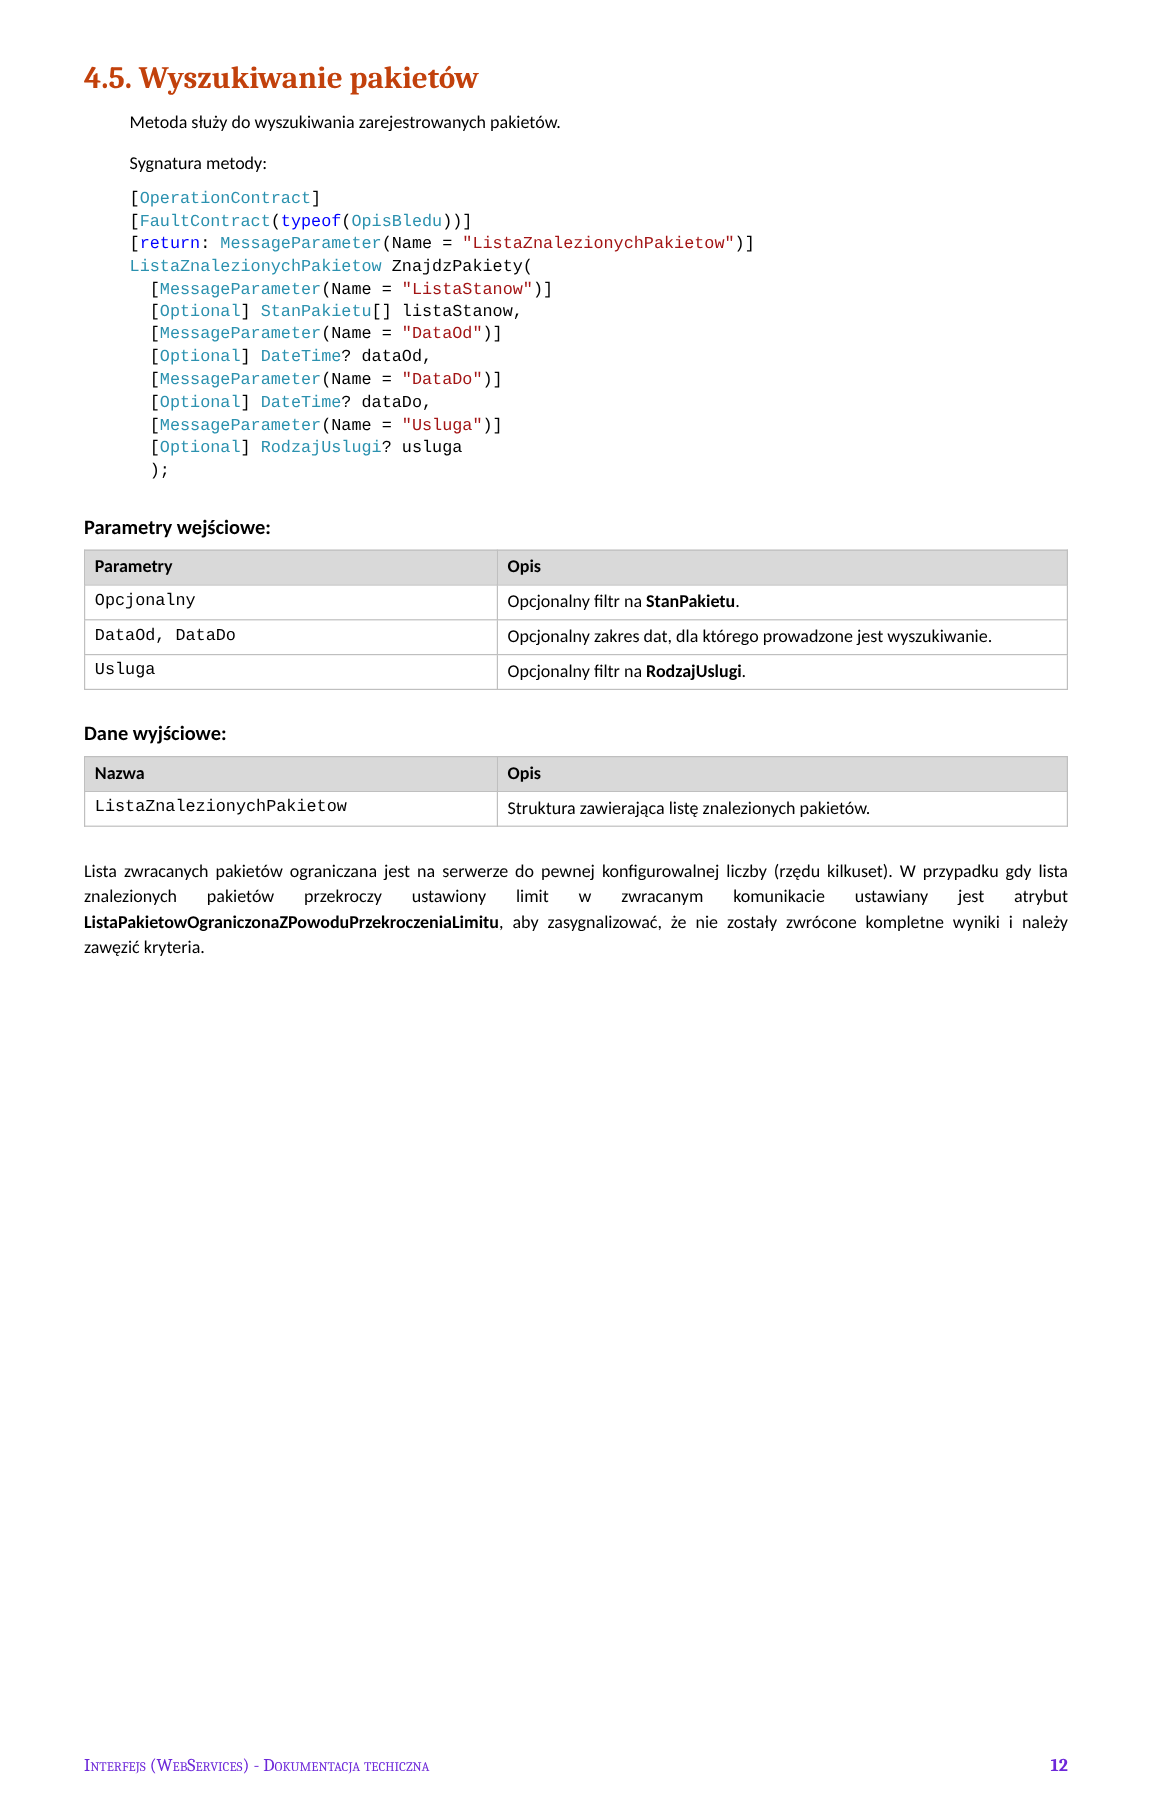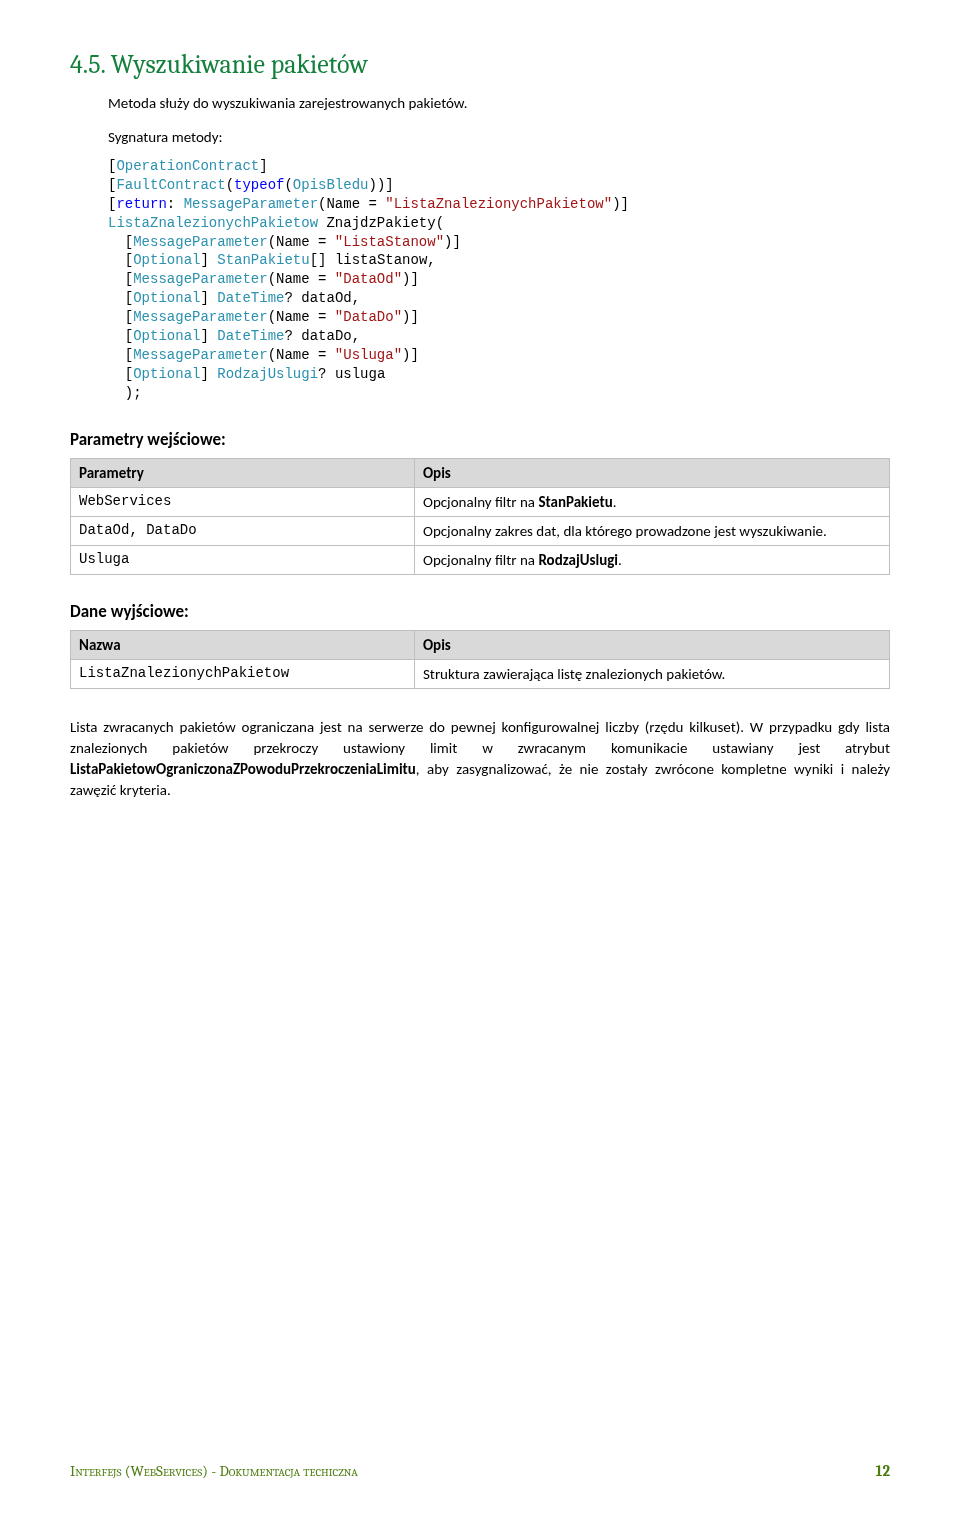--- a/index.html
+++ b/index.html
@@ -7,23 +7,23 @@
       font-family: Calibri, 'Segoe UI', Arial, sans-serif;
       background: #fff;
       width: 960px;
       height: 1516px;
       margin: 0 auto;
       padding: 50px 70px 30px 70px;
       color: #000;
       position: relative;
     }
     .section-number {
-      color: #15803d;
+      color: #c2410c;
       font-size: 26px;
-      font-weight: normal;
+      font-weight: bold;
       font-family: Cambria, Georgia, serif;
     }
     .content-block {
       margin-left: 38px;
     }
     .intro-text {
       margin-top: 14px;
       font-size: 15px;
     }
     .subheading {
@@ -73,21 +73,21 @@
       text-align: justify;
     }
     .footer {
       position: absolute;
       bottom: 36px;
       left: 70px;
       right: 70px;
       display: flex;
       justify-content: space-between;
       font-variant: small-caps;
-      color: #4d7c0f;
+      color: #6d28d9;
       font-family: Cambria, Georgia, serif;
       font-size: 15px;
     }
     .footer .page-num {
       font-weight: bold;
     }
   </style>
 </head>
 <body>
 
@@ -118,21 +118,21 @@
 </div>
 
 <p class="section-title">Parametry wejściowe:</p>
 <table>
   <tbody>
       <tr>
     <th>Parametry</th>
     <th>Opis</th>
   </tr>
   <tr>
-    <td class="param-name">WebServices</td>
+    <td class="param-name">Opcjonalny</td>
     <td><span>Opcjonalny filtr na </span><b>StanPakietu</b><span>.</span></td>
   </tr>
   <tr>
     <td class="param-name">DataOd, DataDo</td>
     <td><span>Opcjonalny zakres dat, dla którego prowadzone jest wyszukiwanie.</span></td>
   </tr>
   <tr>
     <td class="param-name">Usluga</td>
     <td><span>Opcjonalny filtr na </span><b>RodzajUslugi</b><span>.</span></td>
   </tr>

